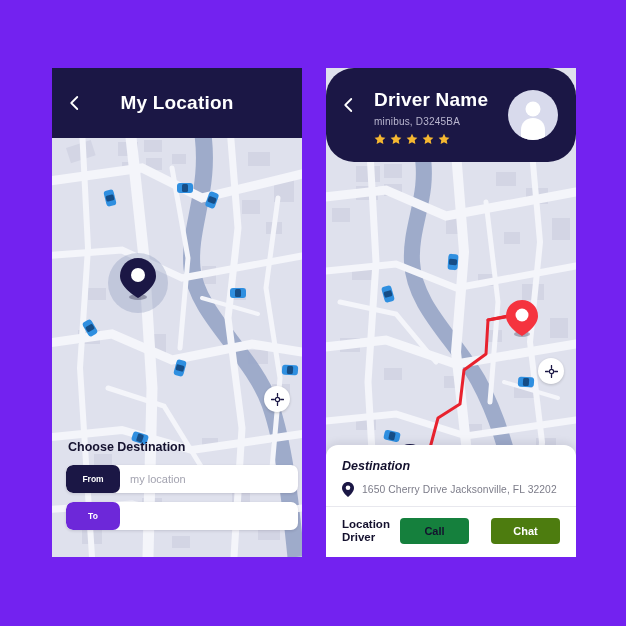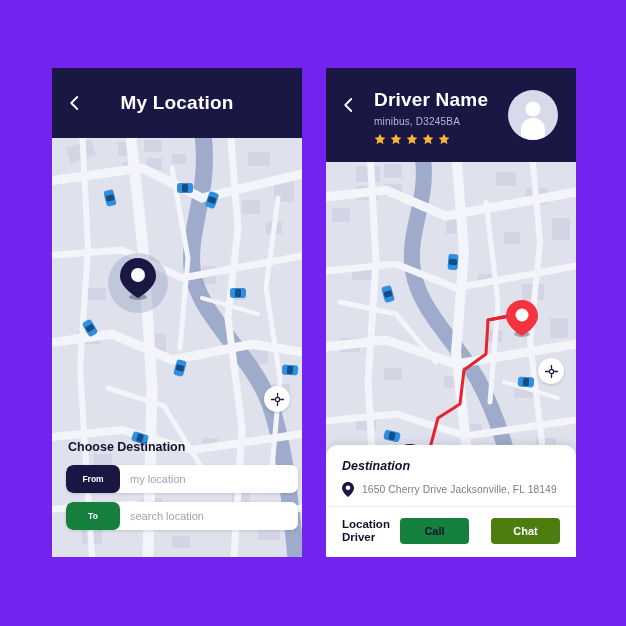--- a/index.html
+++ b/index.html
@@ -22,21 +22,21 @@
   #phone-right{left:326px;top:68px;width:250px;height:489px;}
 
   
   .hdr{
     position:absolute;left:0;top:0;width:100%;
     background:#1b1745;
     color:#fff;
     box-sizing:border-box;
   }
   #hdr-left{height:70px;}
-  #hdr-right{height:94px;}
+  #hdr-right{height:94px;border-radius:28px;}
 
   .back-ico{
     position:absolute;left:14px;
     width:18px;height:18px;
     cursor:pointer;
   }
   #hdr-left .back-ico{top:26px;}
   #hdr-right .back-ico{top:28px;}
   .back-ico svg{display:block;}
 
@@ -99,21 +99,21 @@
     overflow:hidden;
   }
   .tag{
     width:54px;
     display:flex;align-items:center;justify-content:center;
     font-size:8.5px;font-weight:bold;color:#fff;
     border-radius:7px;
     flex:none;
   }
   .tag-from{background:#1b1745;}
-  .tag-to{background:#15803d;}
+  .tag-to{background:#6d28d9;}
   .field-input{
     flex:1;
     border:none;outline:none;
     background:transparent;
     font-family:"Liberation Sans", sans-serif;
     font-size:11px;color:#5d5d6b;
     padding:0 0 0 10px;
   }
   .field-input::placeholder{color:#a3a3b0;}
 
@@ -260,21 +260,20 @@
     <div class="choose-wrap">
       <div class="choose-title">Choose Destination</div>
 
       <div class="field-row">
         <div class="tag tag-from">From</div>
         <input class="field-input" type="text" placeholder="my location" style="">
       </div>
 
       <div class="field-row">
         <div class="tag tag-to">To</div>
-        <input class="field-input" type="text" placeholder="search location" style="">
       </div>
     </div>
 
     <div class="hdr" id="hdr-left">
       <div class="back-ico">
         <svg width="18" height="18" viewBox="0 0 24 24">
           <path d="M15 4 L7 12 L15 20" fill="none" stroke="#ffffff" stroke-width="2.4" stroke-linecap="round" stroke-linejoin="round"></path>
         </svg>
       </div>
       <div class="hdr-title-c">My Location</div>
@@ -385,21 +384,21 @@
     </div>
 
     <div class="dest-card">
       <div class="dest-title">Destination</div>
 
       <div class="addr-row">
         <svg class="addr-pin" viewBox="0 0 24 30">
           <path d="M12 0 C5.4 0 0 5.4 0 12 C0 21 12 30 12 30 C12 30 24 21 24 12 C24 5.4 18.6 0 12 0 Z" fill="#1b1745"></path>
           <circle cx="12" cy="11.5" r="4.6" fill="#ffffff"></circle>
         </svg>
-        <div class="addr-txt">1650 Cherry Drive Jacksonville, FL 18149</div>
+        <div class="addr-txt">1650 Cherry Drive Jacksonville, FL 32202</div>
       </div>
 
 
       <div class="divider"></div>
 
       <div class="contact-row">
         <div class="contact-lbl">
           <div>Location</div>
           <div>Driver</div>
         </div>

